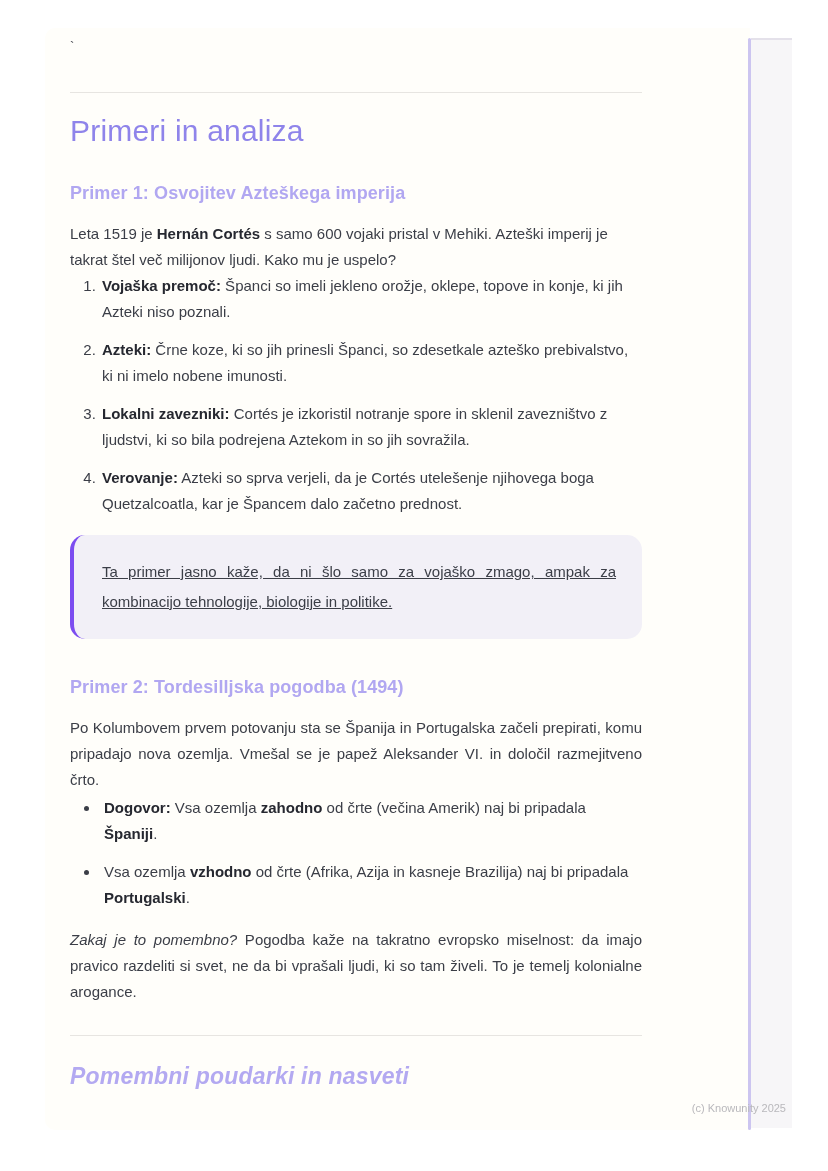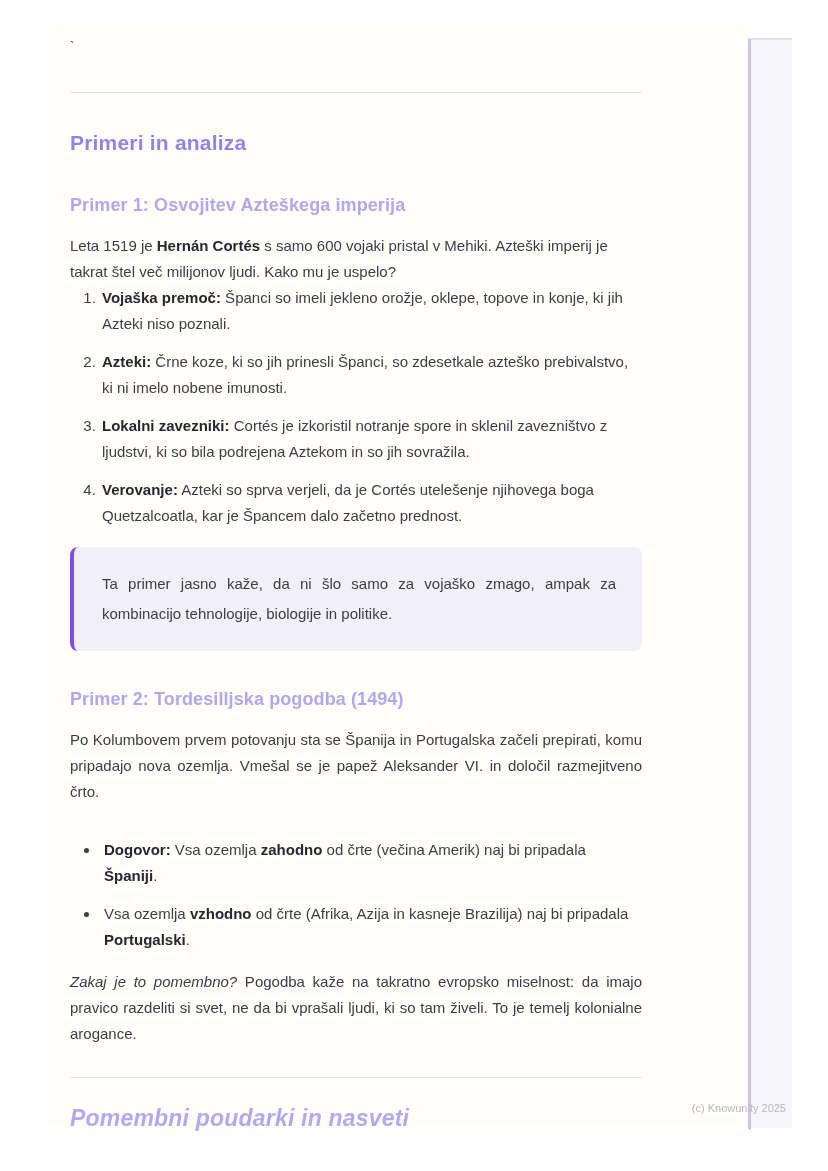--- a/index.html
+++ b/index.html
@@ -26,56 +26,57 @@
     line-height: 26px;
   }
   .stray { padding-top: 10px; font-size: 13px; color: #4a4d55; line-height: 18px; }
   hr.rule {
     border: none;
     border-top: 1px solid #e7e5e1;
     margin-top: 36px;
   }
   hr.rule-2 { margin-top: 30px; }
   h2.h2-top {
-    margin-top: 36px;
-    font-size: 21px;
+    margin-top: 24px;
+    font-size: 30px;
     line-height: 28px;
-    font-weight: bold;
+    font-weight: normal;
     color: #8f84ea;
     letter-spacing: .2px;
   }
   h3.h3 {
     margin-top: 36px;
     font-size: 18px;
     line-height: 24px;
     font-weight: bold;
     color: #b1a7f1;
     letter-spacing: .1px;
   }
   p.body-p { margin-top: 16px; }
   p.justify { text-align: justify; }
   b, strong { color: #262830; font-weight: bold; }
   ol.num-list {
     padding-left: 30px;
   }
   ol.num-list li { padding-left: 2px; margin-bottom: 12px; }
   ul.dot-list {
-    margin-top: 32px;
+    margin-top: 2px;
     padding-left: 30px;
   }
   ul.dot-list li { padding-left: 4px; margin-bottom: 12px; }
   .callout {
     margin-top: 18px;
     background: #f2f0f7;
     border-left: 4px solid #7c4df0;
-    border-radius: 8px;
+    border-radius: 15px;
     padding: 22px 26px 22px 28px;
     text-align: justify;
     line-height: 30px;
     color: #3b3e47;
+    text-decoration: underline;
   }
   .italic-lead { font-style: italic; }
   h2.h2-bottom {
     margin-top: 26px;
     font-size: 23px;
     line-height: 28px;
     font-weight: bold;
     color: #b3a9f1;
     letter-spacing: .2px;
     font-style: italic;

